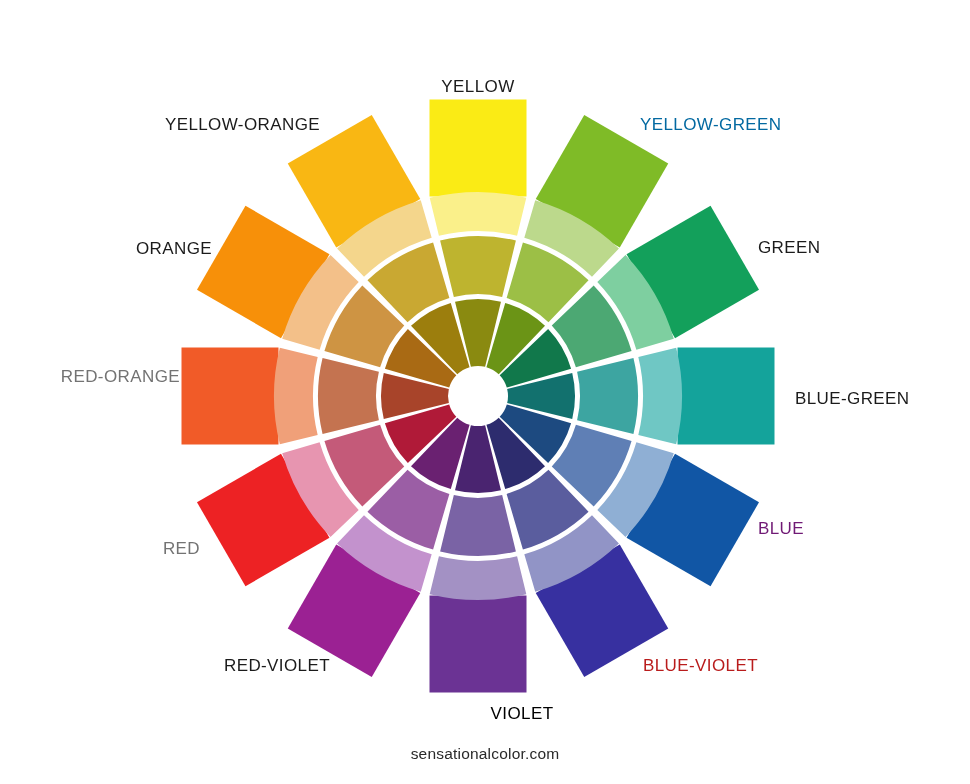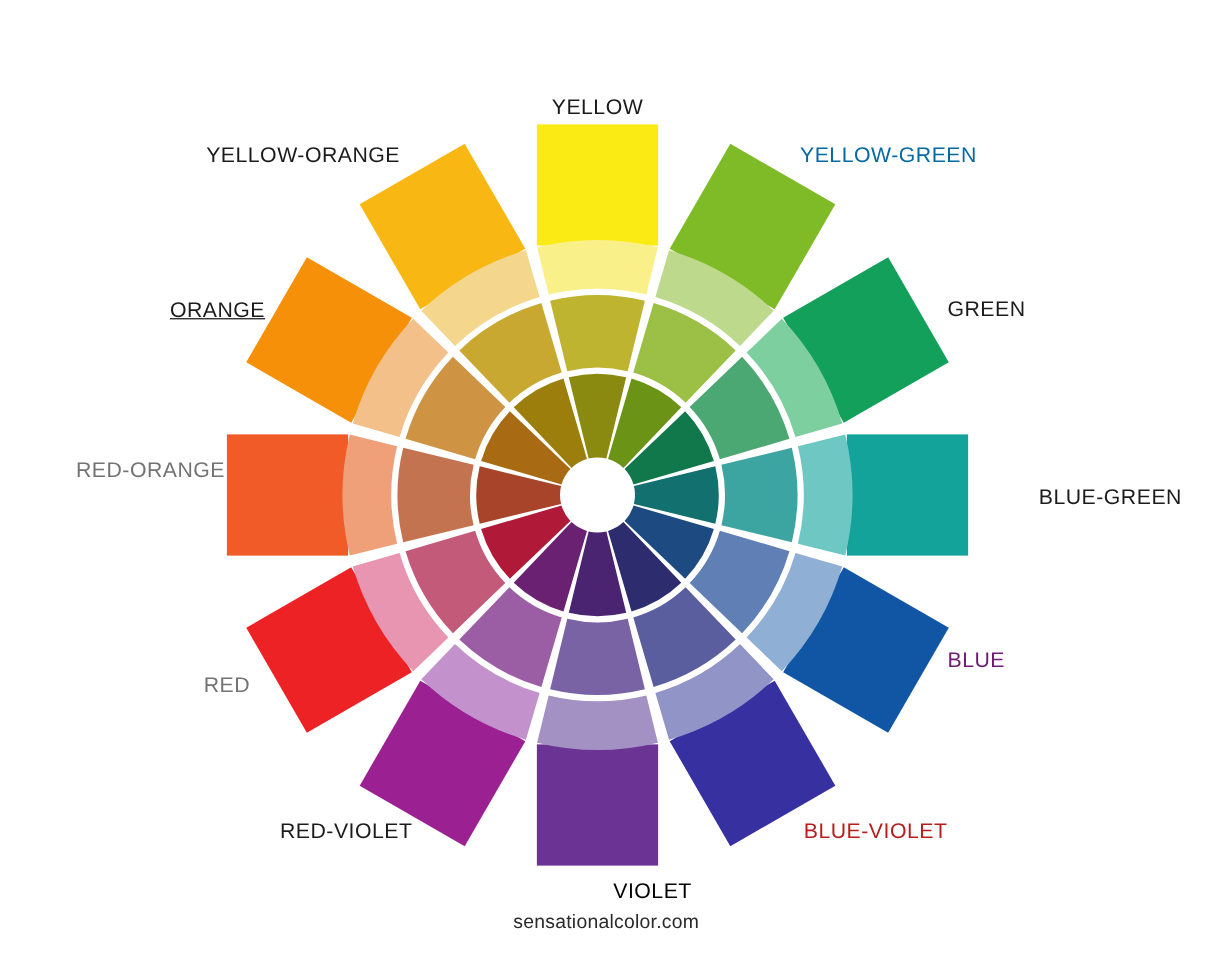--- a/index.html
+++ b/index.html
@@ -40,21 +40,21 @@
     letter-spacing: 0.4px;
     white-space: nowrap;
     line-height: 1;
   }
   .lbl-center { transform: translate(-50%, -50%); }
   .lbl-right  { transform: translate(0, -50%); }
   .lbl-left   { transform: translate(-100%, -50%); }
   #attribution {
     position: absolute;
     left: 485px;
-    top: 738px;
+    top: 754px;
     transform: translate(-50%, -50%);
     font-family: "Liberation Sans", sans-serif;
     font-size: 15.5px;
     color: #2a2a2a;
     white-space: nowrap;
     letter-spacing: 0.2px;
   }
 </style>
 </head>
 <body>
@@ -115,26 +115,26 @@
         <path d="M 337.05998814032097 248.514702234448 A 204 204 0 0 1 420.74399138015934 200.19972043706187 L 431.68999302807003 237.63212682409414 A 165 165 0 0 0 364.00440217231846 276.7104209249212 Z" fill="#F4D68C"></path>
       </g>
 
   <circle id="hub" cx="478" cy="396" r="29" fill="#ffffff"></circle>
     </svg>
 
   <div id="labels">
       <div class="wheel-label lbl-center" style="left: 478px; top: 86px; color: rgb(27, 27, 27);">YELLOW</div>
       <div class="wheel-label lbl-right" style="left: 640px; top: 124px; color: #0369a1;">YELLOW-GREEN</div>
       <div class="wheel-label lbl-right" style="left: 758px; top: 247px; color: rgb(27, 27, 27);">GREEN</div>
-      <div class="wheel-label lbl-right" style="left: 795px; top: 398px; color: rgb(27, 27, 27); margin-left: 36px;">BLUE-GREEN</div>
+      <div class="wheel-label lbl-right" style="left: 795px; top: 398px; color: rgb(27, 27, 27);">BLUE-GREEN</div>
       <div class="wheel-label lbl-right" style="left: 758px; top: 528px; color: #701a75;">BLUE</div>
       <div class="wheel-label lbl-right" style="left: 643px; top: 665px; color: #b91c1c;">BLUE-VIOLET</div>
       <div class="wheel-label lbl-center" style="left: 478px; top: 713px; color: #000000; margin-left: 44px;">VIOLET</div>
       <div class="wheel-label lbl-left" style="left: 330px; top: 665px; color: rgb(27, 27, 27);">RED-VIOLET</div>
       <div class="wheel-label lbl-left" style="left: 200px; top: 548px; color: #737373;">RED</div>
       <div class="wheel-label lbl-left" style="left: 180px; top: 376px; color: #737373;">RED-ORANGE</div>
-      <div class="wheel-label lbl-left" style="left: 212px; top: 248px; color: rgb(27, 27, 27); text-decoration: underline;">ORANGE</div>
+      <div class="wheel-label lbl-left" style="left: 212px; top: 248px; color: rgb(27, 27, 27);">ORANGE</div>
       <div class="wheel-label lbl-left" style="left: 320px; top: 124px; color: rgb(27, 27, 27);">YELLOW-ORANGE</div>
     </div>
 
   <div id="attribution">sensationalcolor.com</div>
 
 </div>
 
 </body></html>

